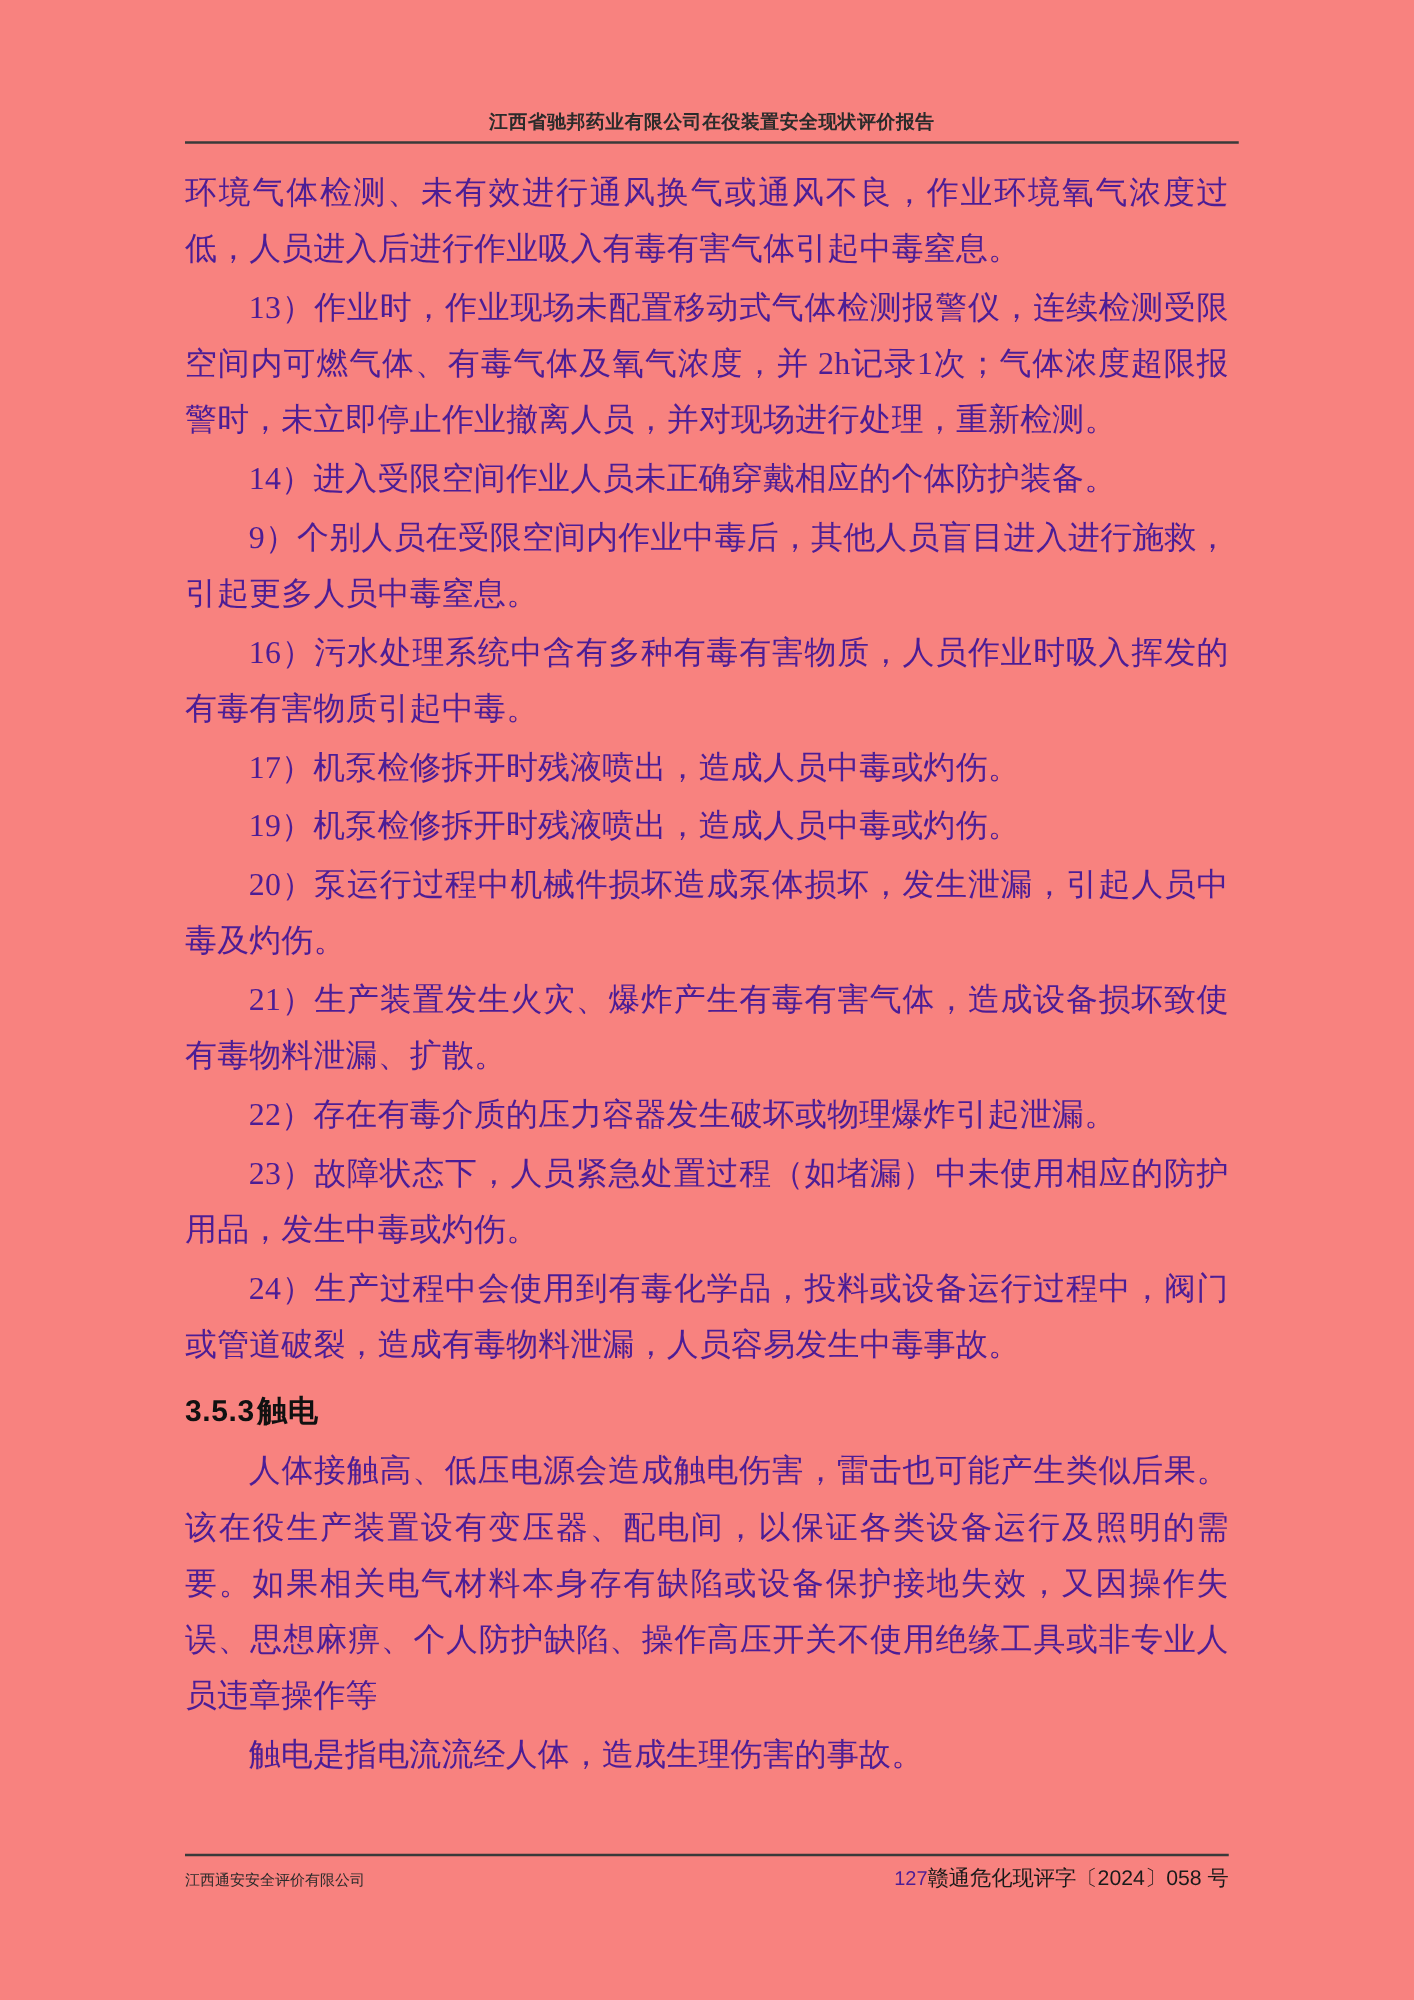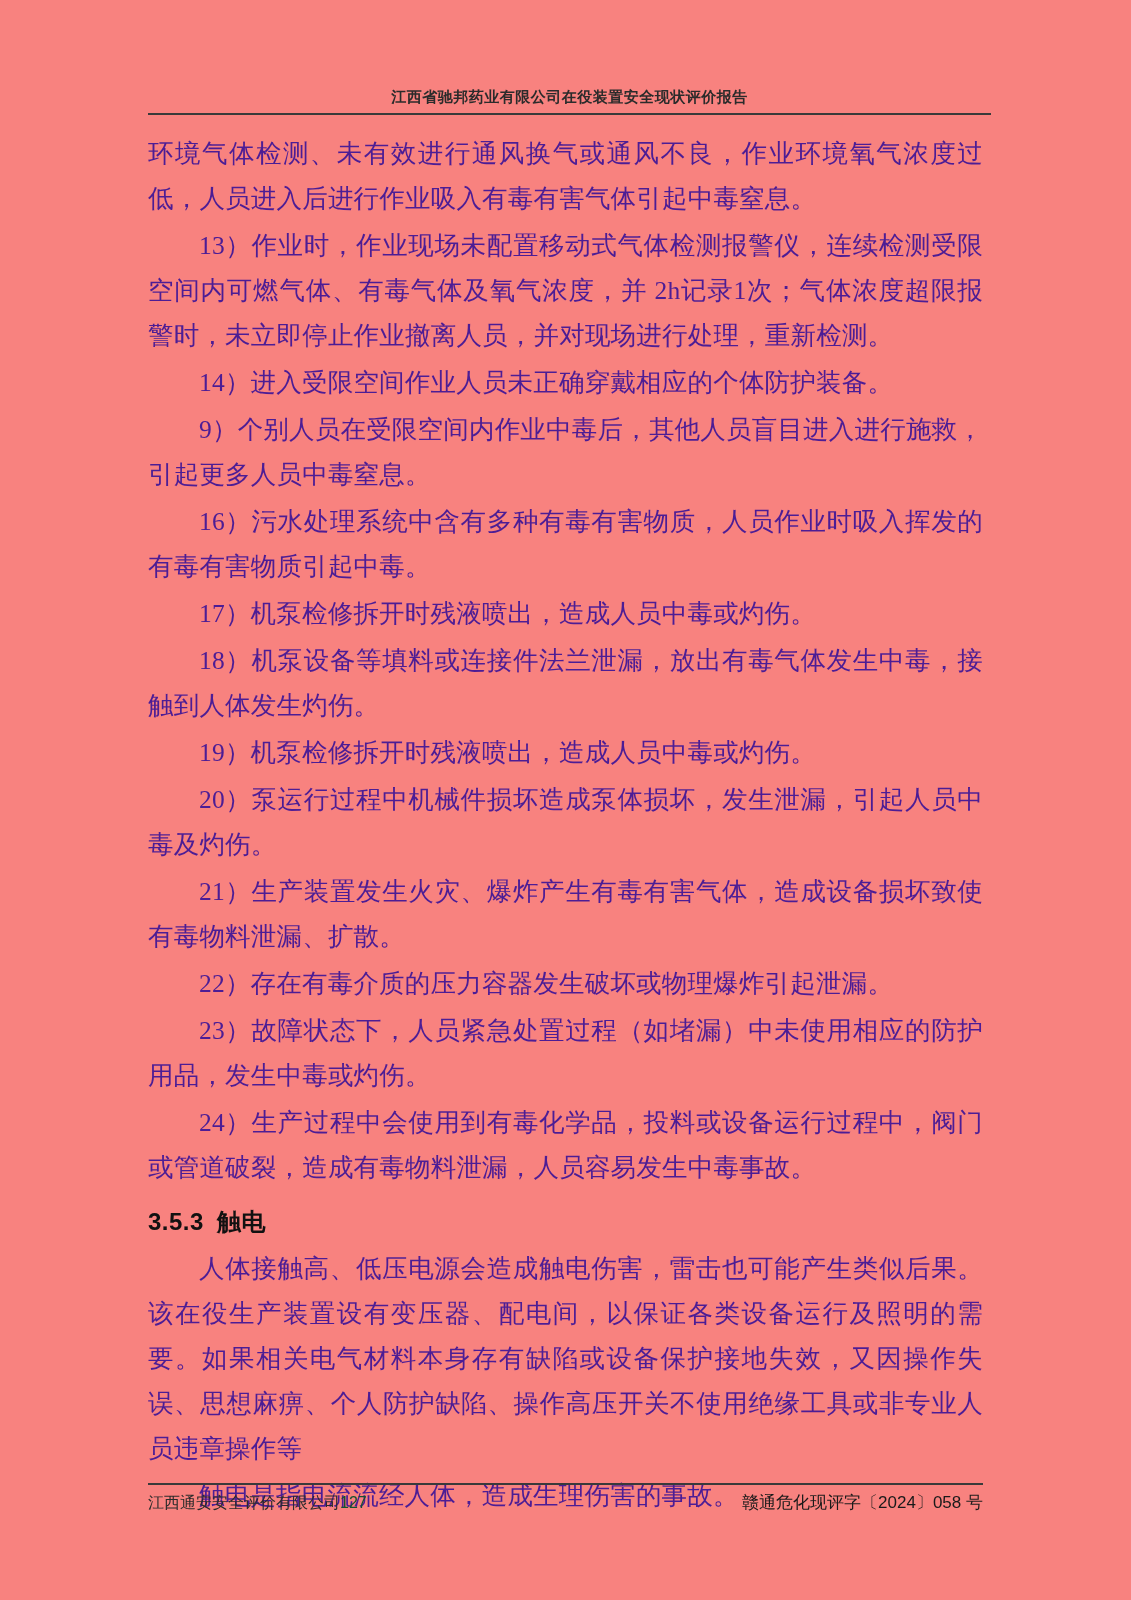--- a/index.html
+++ b/index.html
@@ -60,48 +60,48 @@
   h3.section-heading {
     margin: 10px 0 2px 0;
     font-size: 24px;
     line-height: 44px;
     font-family: "Liberation Sans", "DejaVu Sans", sans-serif;
     font-weight: 700;
     color: #111;
     letter-spacing: 0.5px;
   }
   h3.section-heading .num {
-    margin-right: 13px;
+    margin-right: 2px;
   }
   .footer {
     position: absolute;
     left: 148px;
     right: 148px;
     bottom: 86px;
   }
   .footer-rule {
     border-bottom: 2px solid #3a3a3a;
     margin-bottom: 6px;
   }
   .footer-row {
     display: flex;
     align-items: baseline;
     justify-content: space-between;
     font-family: "Liberation Sans", "DejaVu Sans", sans-serif;
   }
   .footer-left {
-    font-size: 16px;
+    font-size: 12px;
     color: #2b2b2b;
     flex: 0 0 auto;
   }
   .footer-center {
     font-size: 16px;
-    color: #14532d;
+    color: #4c1d95;
     flex: 1 1 auto;
-    text-align: left;
+    text-align: right;
   }
   .footer-right {
     font-size: 17px;
     color: #1a1a1a;
     font-weight: 400;
     flex: 0 0 auto;
   }
 </style>
 </head>
 <body>
@@ -113,21 +113,20 @@
     <div class="header-rule"></div>
   </div>
 
   <div class="content">
     <p class="body-par">环境气体检测、未有效进行通风换气或通风不良，作业环境氧气浓度过低，人员进入后进行作业吸入有毒有害气体引起中毒窒息。</p>
     <p class="body-par indent">13）作业时，作业现场未配置移动式气体检测报警仪，连续检测受限空间内可燃气体、有毒气体及氧气浓度，并 2h记录1次；气体浓度超限报警时，未立即停止作业撤离人员，并对现场进行处理，重新检测。</p>
     <p class="body-par indent">14）进入受限空间作业人员未正确穿戴相应的个体防护装备。</p>
     <p class="body-par indent">9）个别人员在受限空间内作业中毒后，其他人员盲目进入进行施救，引起更多人员中毒窒息。</p>
     <p class="body-par indent">16）污水处理系统中含有多种有毒有害物质，人员作业时吸入挥发的有毒有害物质引起中毒。</p>
     <p class="body-par indent">17）机泵检修拆开时残液喷出，造成人员中毒或灼伤。</p>
-    <p class="body-par indent">18）机泵设备等填料或连接件法兰泄漏，放出有毒气体发生中毒，接触到人体发生灼伤。</p>
     <p class="body-par indent">19）机泵检修拆开时残液喷出，造成人员中毒或灼伤。</p>
     <p class="body-par indent">20）泵运行过程中机械件损坏造成泵体损坏，发生泄漏，引起人员中毒及灼伤。</p>
     <p class="body-par indent">21）生产装置发生火灾、爆炸产生有毒有害气体，造成设备损坏致使有毒物料泄漏、扩散。</p>
     <p class="body-par indent">22）存在有毒介质的压力容器发生破坏或物理爆炸引起泄漏。</p>
     <p class="body-par indent">23）故障状态下，人员紧急处置过程（如堵漏）中未使用相应的防护用品，发生中毒或灼伤。</p>
     <p class="body-par indent">24）生产过程中会使用到有毒化学品，投料或设备运行过程中，阀门或管道破裂，造成有毒物料泄漏，人员容易发生中毒事故。</p>
 
     <h3 class="section-heading">
       <span class="num">3.5.3</span><span>触电</span>
     </h3>

